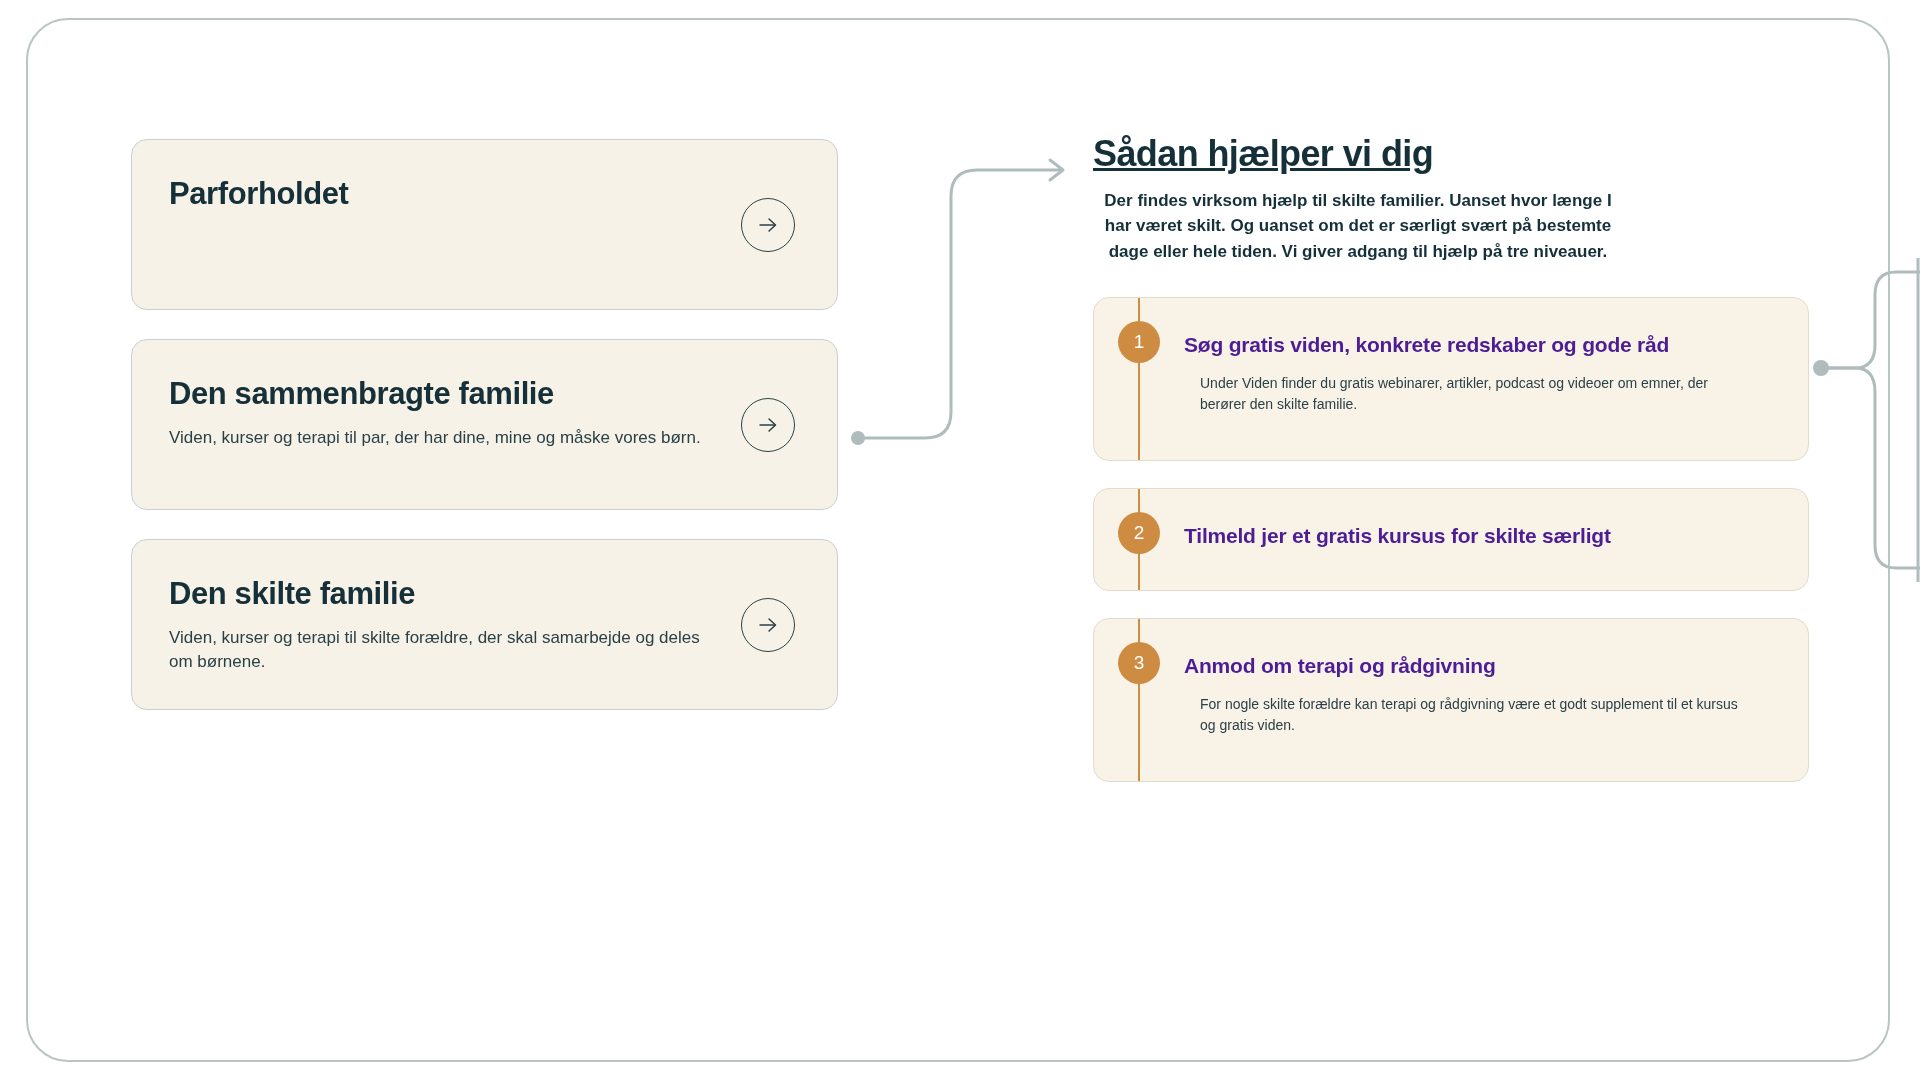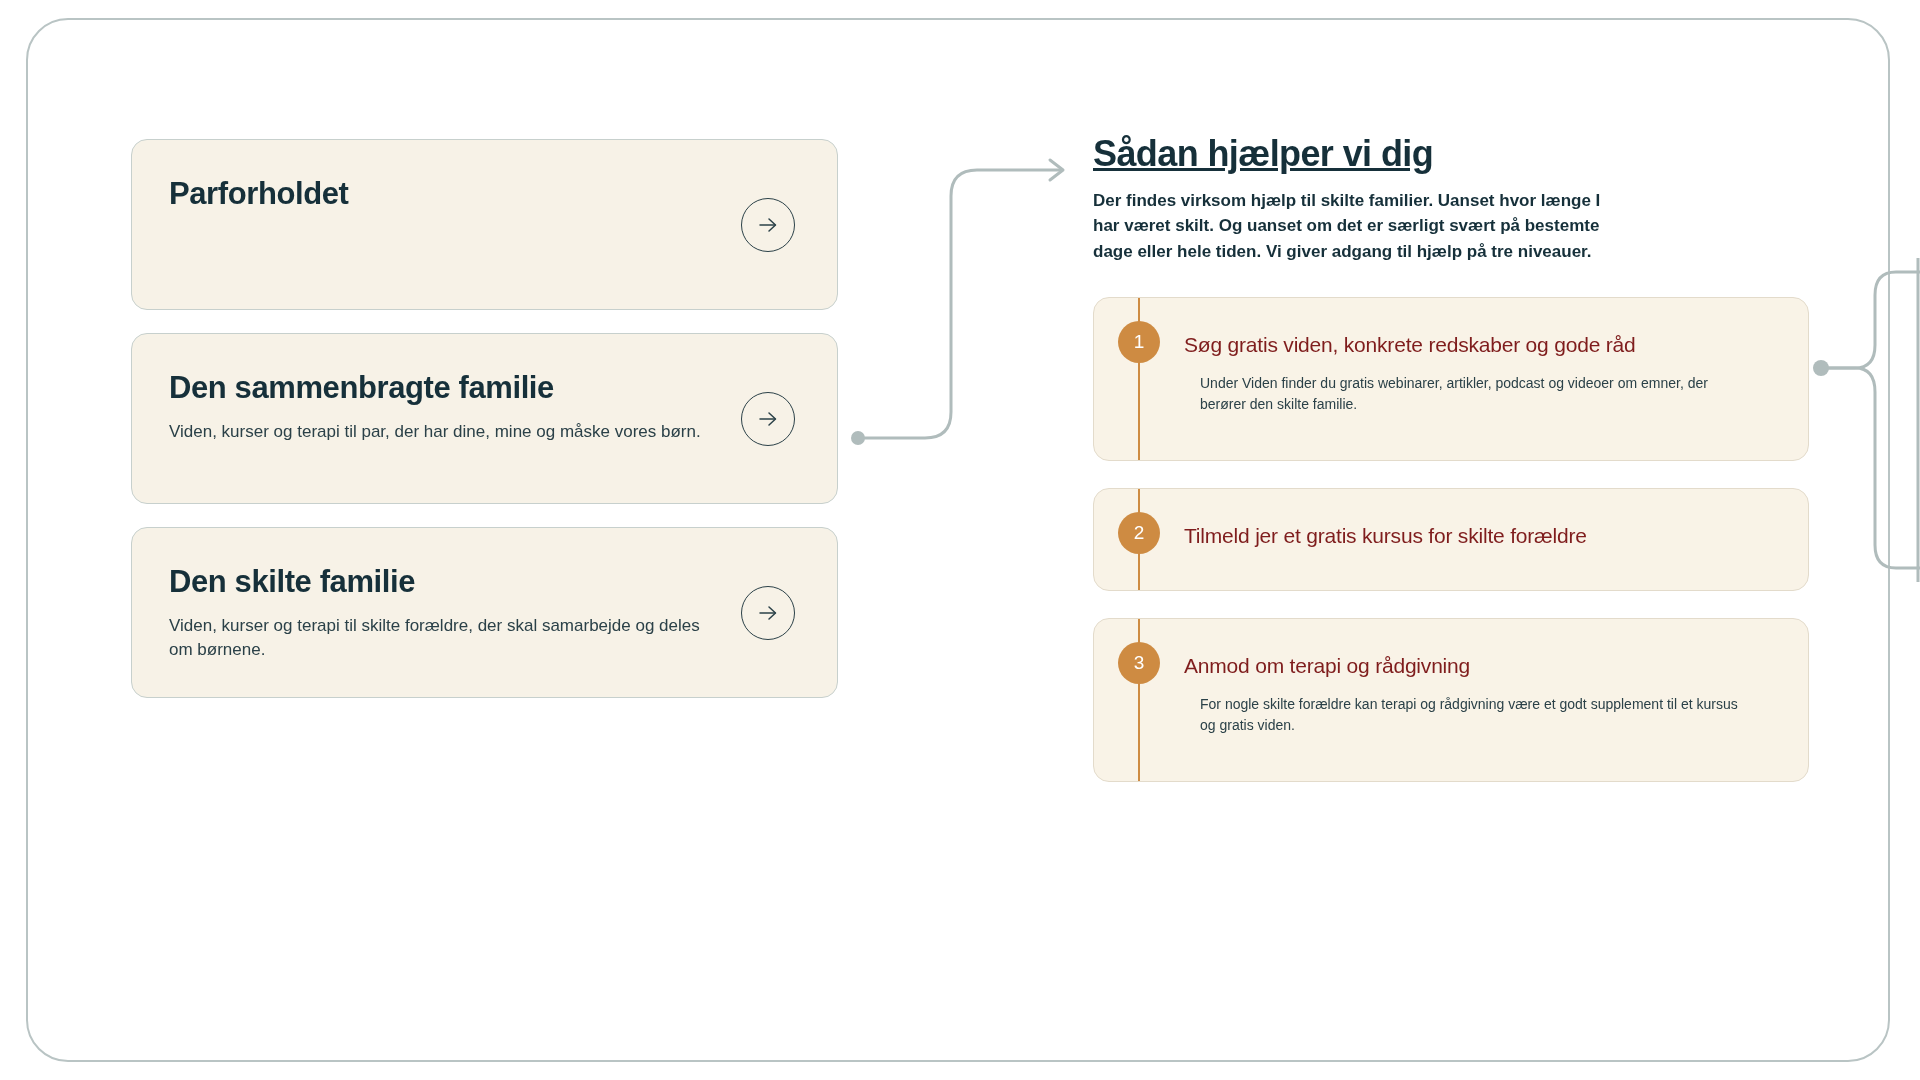--- a/index.html
+++ b/index.html
@@ -43,21 +43,21 @@
     width: 707px;
   }
 
   .topic-card {
     position: relative;
     background: #f7f2e7;
     border: 1.5px solid #c7d0cd;
     border-radius: 16px;
     box-sizing: border-box;
     padding: 36px 40px 34px 37px;
-    margin-bottom: 23px;
+    margin-bottom: 29px;
     min-height: 171px;
   }
 
   .topic-card .t-title {
     font-size: 31px;
     font-weight: 700;
     letter-spacing: -0.4px;
     color: #16303a;
     margin: 0 0 14px 0;
     line-height: 1.15;
@@ -107,20 +107,21 @@
     text-decoration: underline;
   }
 
   .right-intro {
     font-size: 17px;
     line-height: 1.52;
     color: #16303a;
     font-weight: 600;
     margin: 0 0 32px 0;
     max-width: 530px;
+    text-align: center;
   }
 
   .step-card {
     position: relative;
     background: #f9f3e7;
     border: 1.5px solid #e3dbcb;
     border-radius: 16px;
     box-sizing: border-box;
     padding: 28px 40px 30px 90px;
     margin-bottom: 27px;
@@ -148,22 +149,22 @@
     font-size: 19px;
     font-weight: 500;
     display: flex;
     align-items: center;
     justify-content: center;
     z-index: 2;
   }
 
   .step-card .s-title {
     font-size: 21px;
-    font-weight: 400;
-    color: #7f1d1d;
+    font-weight: 700;
+    color: #4c1d95;
     margin: 6px 0 12px 0;
     line-height: 1.2;
     letter-spacing: -0.2px;
   }
 
   .step-card .s-desc {
     font-size: 14px;
     line-height: 1.45;
     color: #2b4148;
     margin: 16px;
@@ -249,21 +250,21 @@
     <div class="step-card">
       <div class="s-rail"></div>
       <div class="s-badge">1</div>
       <h3 class="s-title">Søg gratis viden, konkrete redskaber og gode råd</h3>
       <p class="s-desc">Under Viden finder du gratis webinarer, artikler, podcast og videoer om emner, der berører den skilte familie.</p>
     </div>
 
     <div class="step-card">
       <div class="s-rail"></div>
       <div class="s-badge">2</div>
-      <h3 class="s-title">Tilmeld jer et gratis kursus for skilte forældre</h3>
+      <h3 class="s-title">Tilmeld jer et gratis kursus for skilte særligt</h3>
     </div>
 
     <div class="step-card">
       <div class="s-rail"></div>
       <div class="s-badge">3</div>
       <h3 class="s-title">Anmod om terapi og rådgivning</h3>
       <p class="s-desc">For nogle skilte forældre kan terapi og rådgivning være et godt supplement til et kursus og gratis viden.</p>
     </div>
 
   </div>

